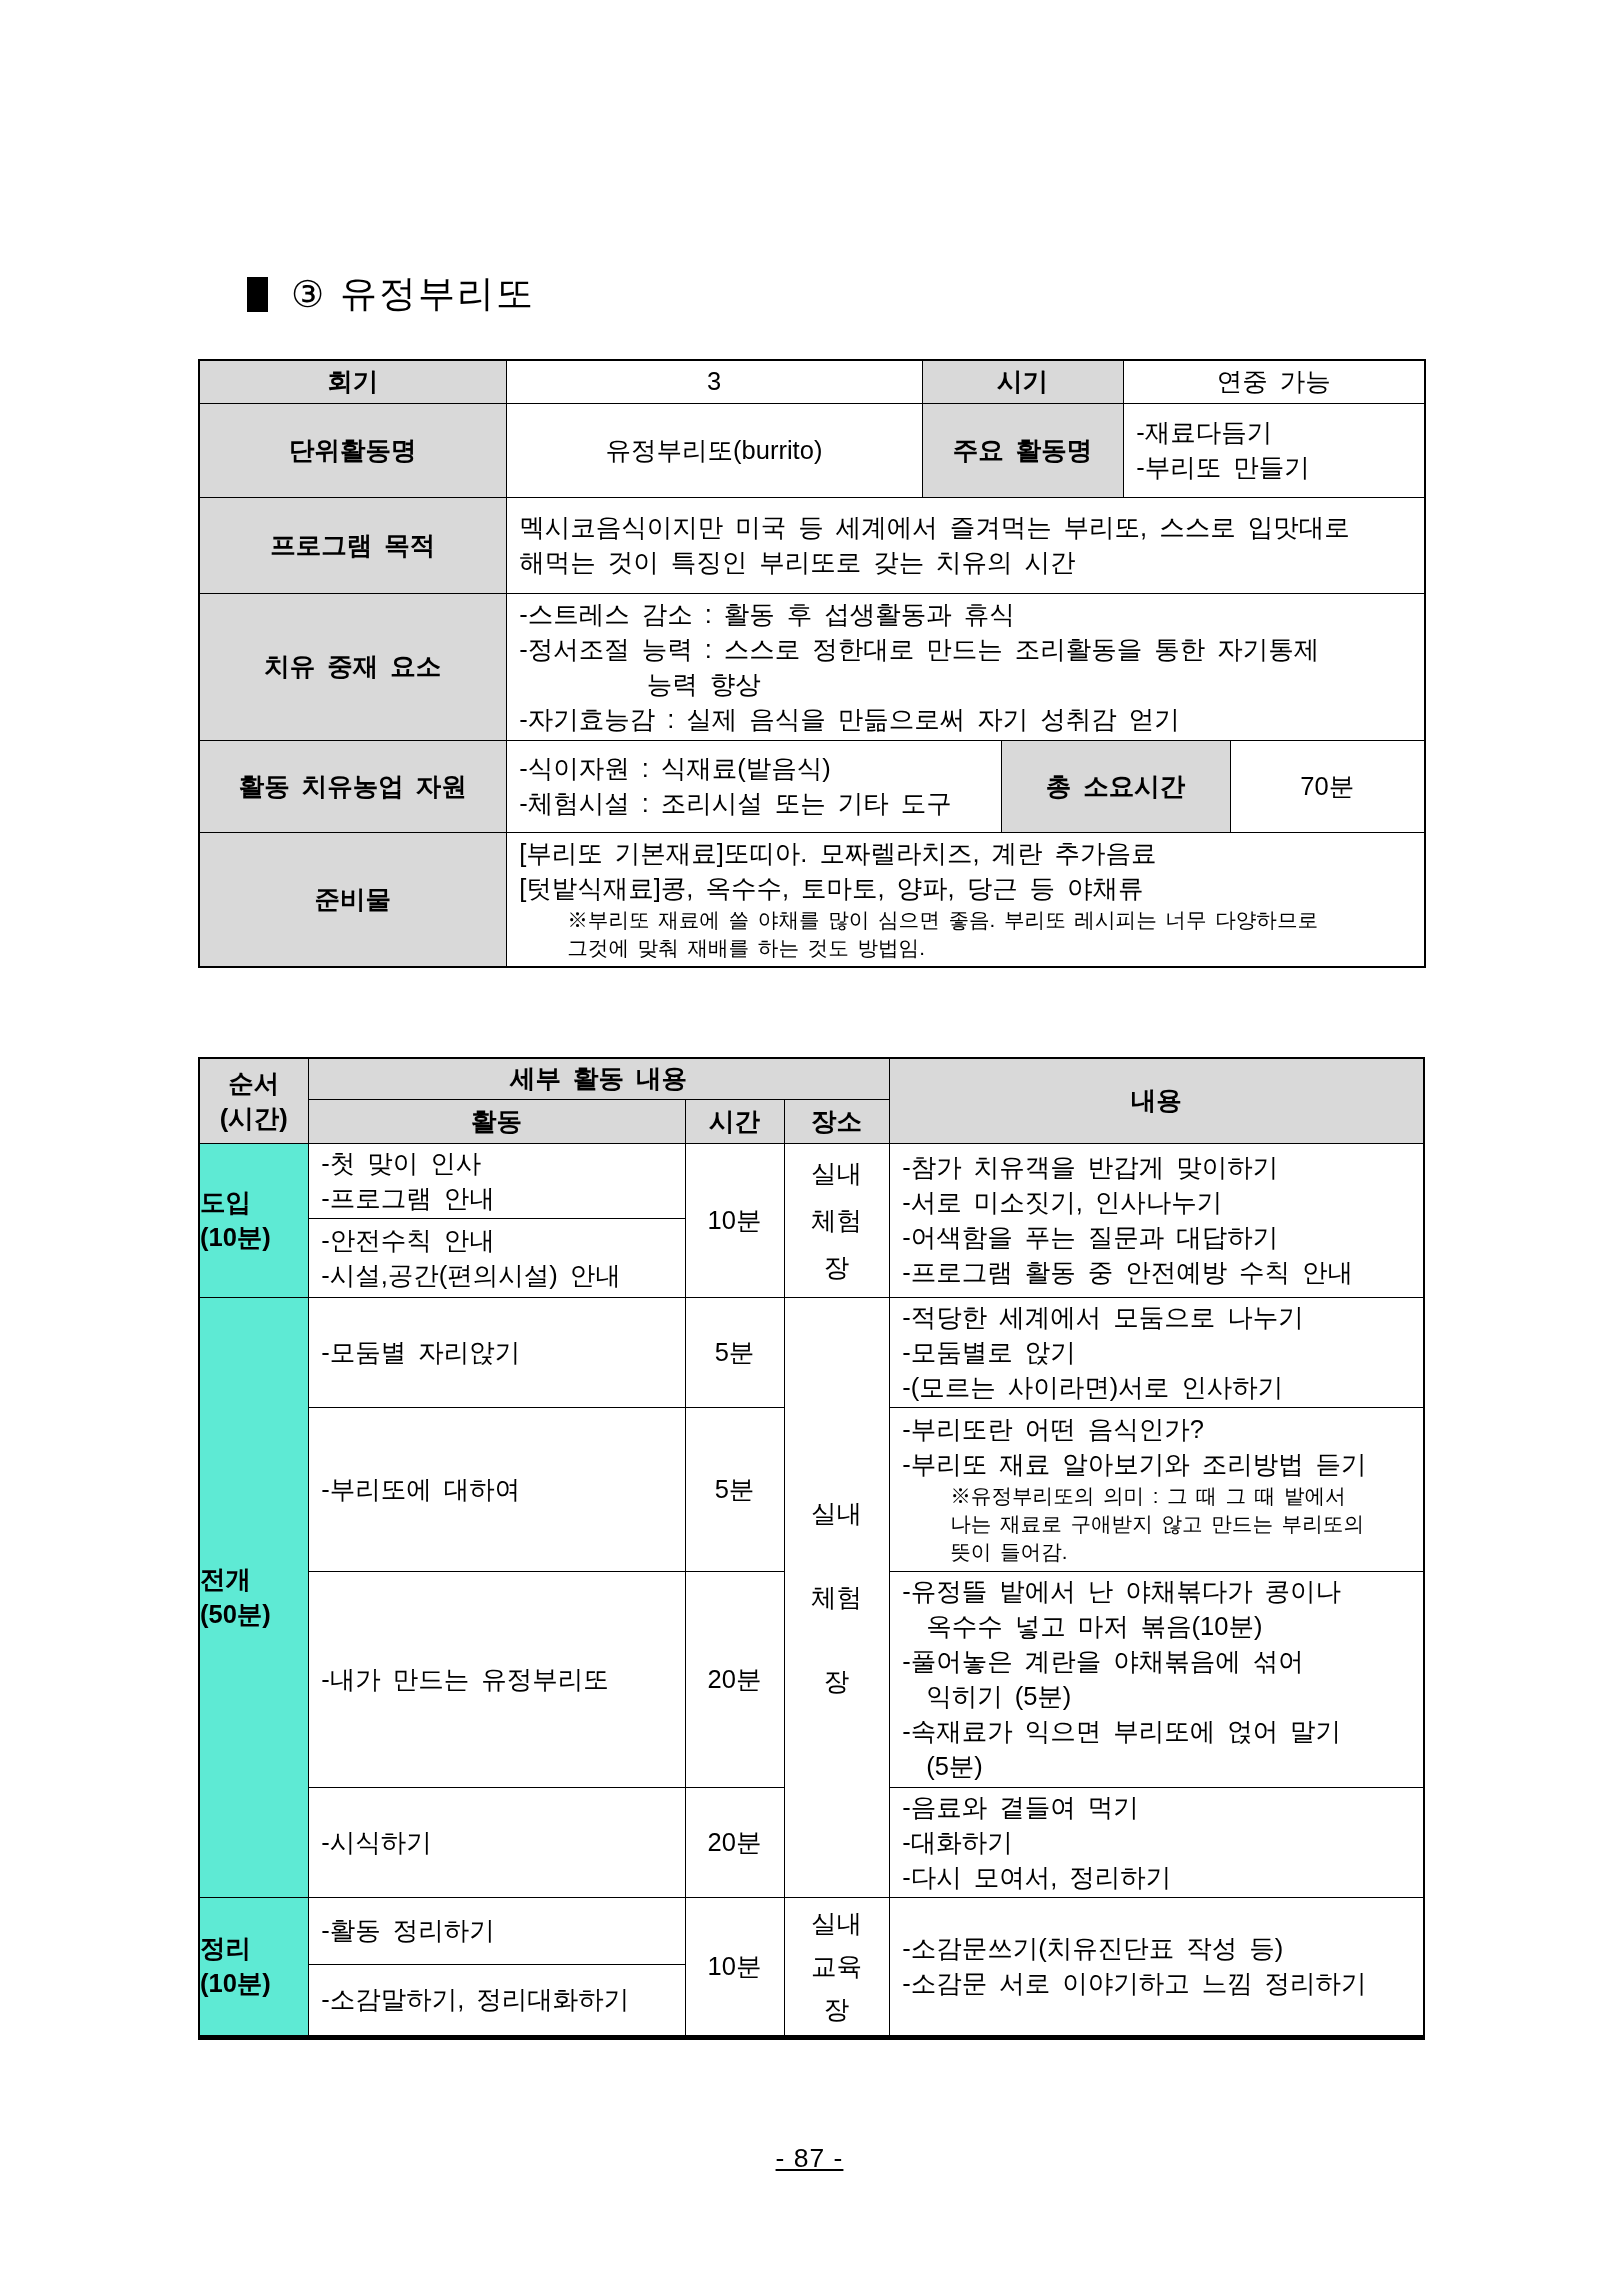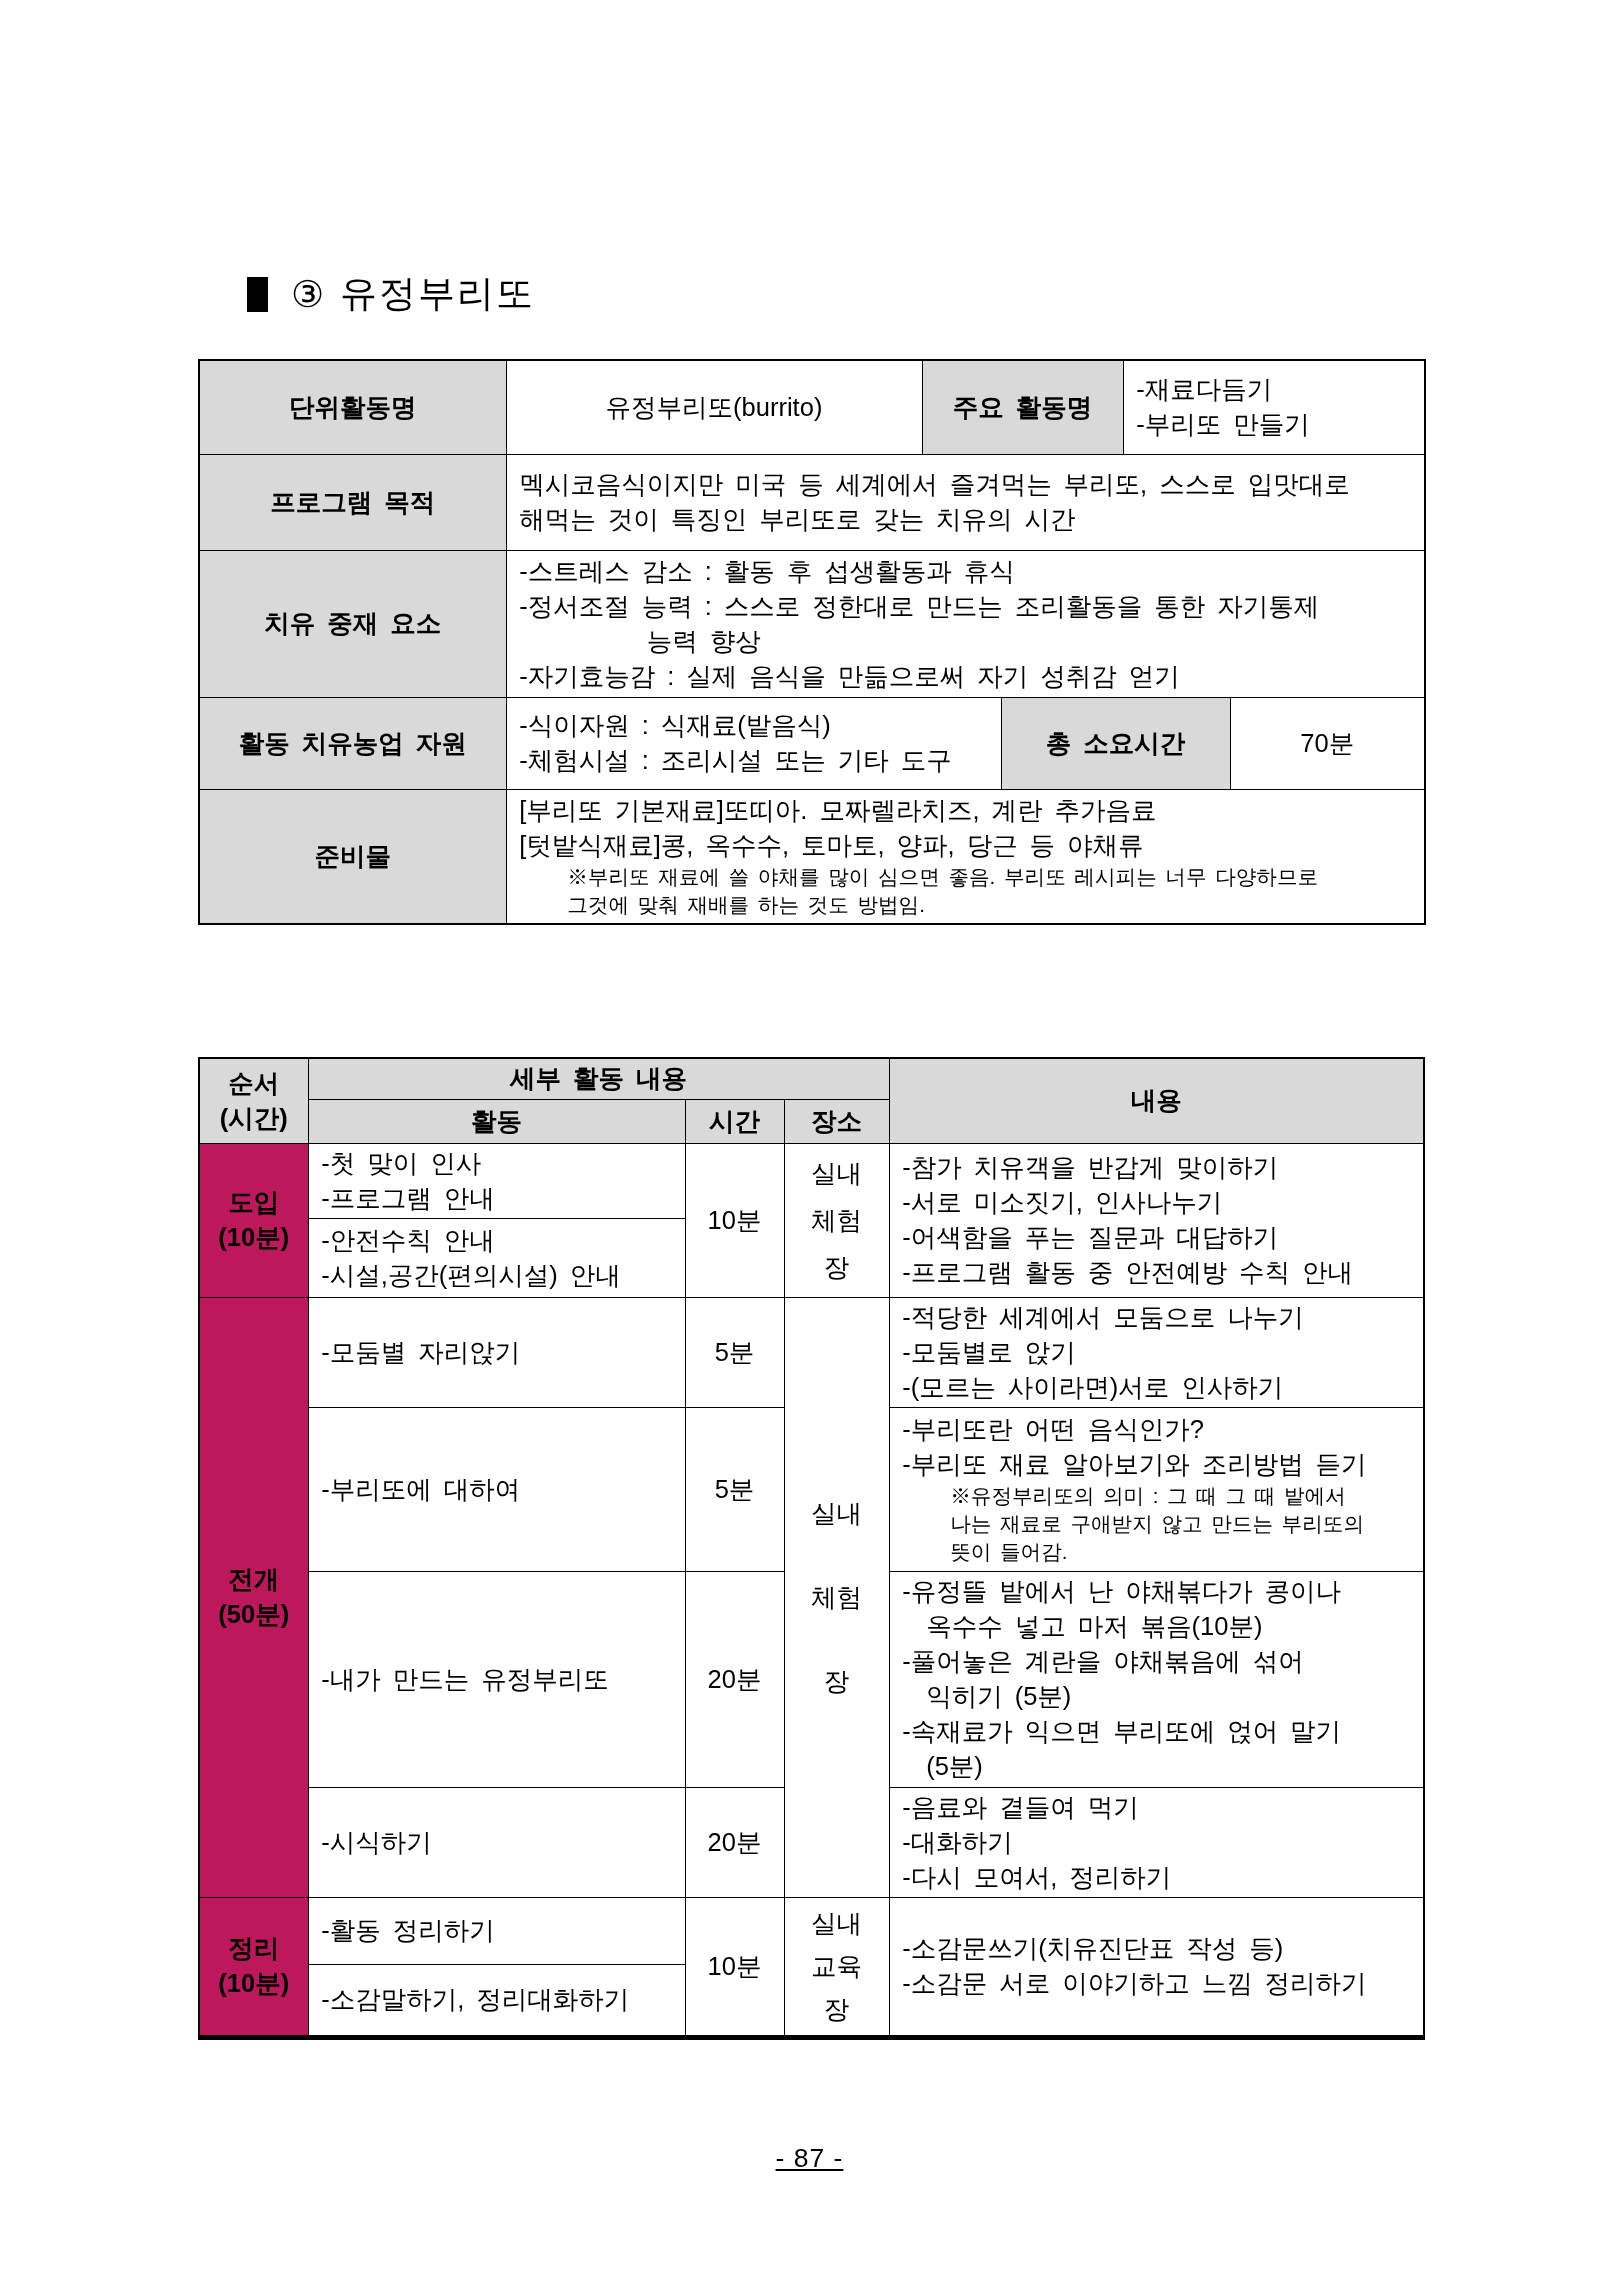--- a/index.html
+++ b/index.html
@@ -14,21 +14,21 @@
   }
   .title-marker {
     display:inline-block; width:20.6px; height:35px; background:#000; margin-right:23.5px;
   }
   .doc-title .num { margin-right:13.7px; }
   table { border-collapse:collapse; table-layout:fixed; position:absolute; background:#fff; }
   #info-table   { left:198px; top:359px;  width:1225px; border:2.9px solid #000; }
   #schedule-table { left:198px; top:1057px; width:1225px; border:2.9px solid #000; border-bottom-width:5.9px; }
   td { border:1px solid #000; padding:0; font-size:25.5px; vertical-align:middle; overflow:hidden; }
   .hd { background:#d9d9d9; font-weight:bold; text-align:center; word-spacing:3.9px; }
-  .stage { background:#be185d; font-weight:bold; text-align:center; line-height:37px; }
+  .stage { background:#5eead4; font-weight:bold; text-align:left; line-height:37px; }
   .ctr { text-align:center; }
   .txt { padding:2px 12.7px; text-align:left; }
   .ln { white-space:pre; line-height:35px; word-spacing:4.9px; }
   .ln.small { font-size:20.6px; line-height:28px; word-spacing:2.9px;margin-left:48px; }
   .place .ln { line-height:47px; }
   .place-dev .ln { line-height:84px; }
   .place-wrap .ln { line-height:43px; }
   .footer {
     position:absolute; left:0; top:2143px; width:100%;
     text-align:center; font-size:26.5px; letter-spacing:1px;text-decoration:underline;
@@ -48,20 +48,34 @@
   <table id="info-table">
     <colgroup>
       <col style="width:307px">
         <col style="width:416px">
         <col style="width:79px">
       <col style="width:122px">
         <col style="width:107px">
         <col style="width:195px">
     </colgroup>
     <tbody>
+        <tr style="height:43px">
+      <td class="hd">
+            <div class="ln">회기</div>
+          </td>
+      <td class="ctr">
+            <div class="ln">3</div>
+          </td>
+      <td class="hd" colspan="2">
+            <div class="ln">시기</div>
+          </td>
+      <td class="ctr" colspan="2">
+            <div class="ln">연중 가능</div>
+          </td>
+    </tr>
     <tr style="height:94px">
       <td class="hd">
             <div class="ln">단위활동명</div>
           </td>
       <td class="ctr">
             <div class="ln">유정부리또(burrito)</div>
           </td>
       <td class="hd" colspan="2">
             <div class="ln">주요 활동명</div>
           </td>

